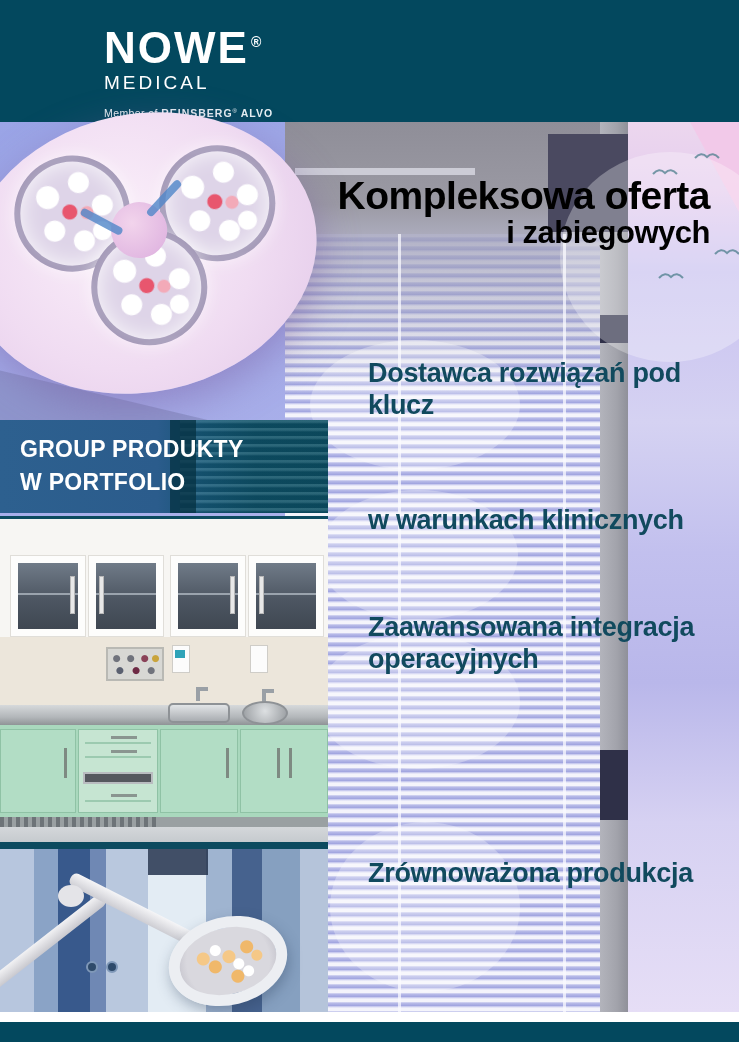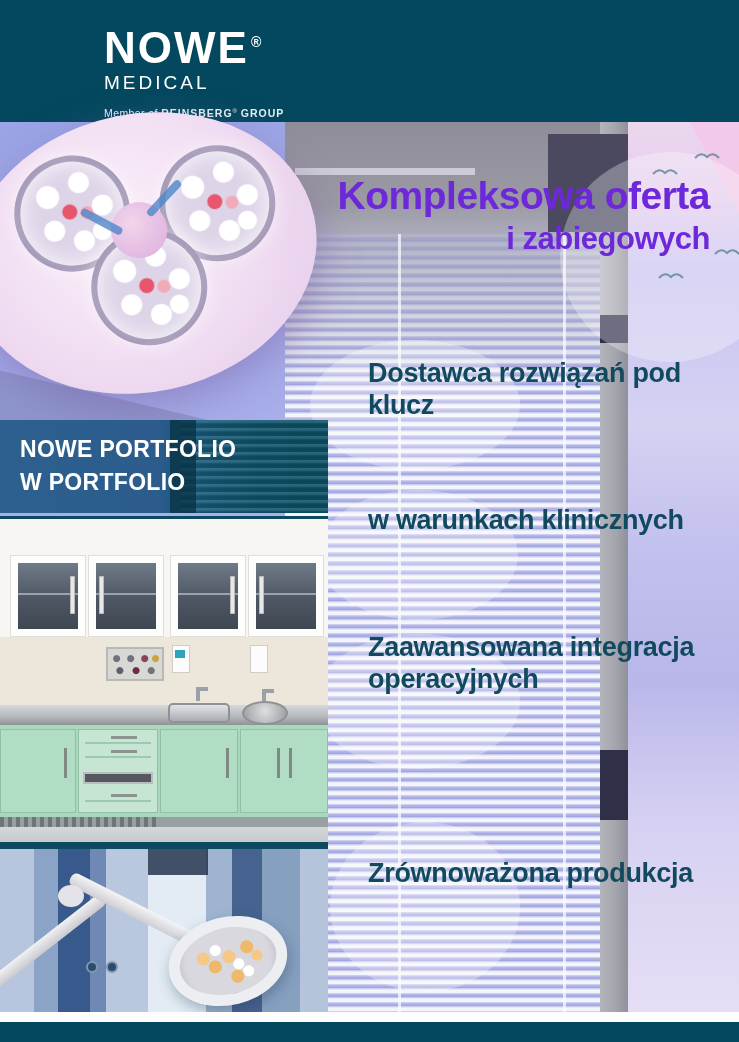--- a/index.html
+++ b/index.html
@@ -55,24 +55,24 @@
       radial-gradient(circle at 56% 78%,#fff 0 10px,rgba(255,255,255,0) 11px),
       radial-gradient(circle at 75% 72%,#fff 0 9px,rgba(255,255,255,0) 10px),
       radial-gradient(circle at 48% 48%,#e8566e 0 7px,rgba(232,86,110,0) 8px),
       radial-gradient(circle at 64% 52%,#f3aab8 0 6px,rgba(243,170,184,0) 7px),
       radial-gradient(circle at 50% 50%,#ded4e8 0 70%,#b3a4c4 100%);
     box-shadow:0 0 22px rgba(255,255,255,.85) inset,0 0 18px rgba(255,255,255,.6);}
   .hub{position:absolute;left:122px;top:62px;width:56px;height:56px;border-radius:50%;
     background:radial-gradient(circle at 40% 35%,#f2d4ec,#dcaede);}
   .spoke{position:absolute;width:46px;height:8px;background:#4f86c8;border-radius:4px;opacity:.8;}
   
-  .headline{position:absolute;right:29px;top:176px;text-align:right;color:#6d28d9;}
+  .headline{position:absolute;right:29px;top:176px;text-align:right;color:#000000;}
   .headline .h1{font-size:39px;font-weight:700;letter-spacing:-.5px;line-height:1.0;}
   .headline .h2{font-size:31px;font-weight:700;letter-spacing:-.5px;line-height:1.15;margin-top:3px;}
-  .headline .h3{font-size:31px;font-weight:700;letter-spacing:-.5px;line-height:1.15;margin-top:6px;}
+  .headline .h3{font-size:31px;font-weight:700;letter-spacing:-.5px;line-height:1.15;}
   
   .badge-band{position:absolute;left:0;top:420px;width:328px;height:93px;
     background:linear-gradient(90deg,#2d608f 0%,#2b5c8c 48%,#155475 62%,#0d4c64 78%,#0b4a60 100%);}
   .badge-stripes{position:absolute;left:180px;top:0;width:148px;height:93px;opacity:.35;
     background:repeating-linear-gradient(180deg,rgba(190,230,225,.5) 0 2px,rgba(10,60,70,.6) 4px 8px);}
   .badge-darkbar{position:absolute;left:170px;top:0;width:26px;height:93px;background:rgba(6,50,66,.75);}
   .badge-text{position:absolute;left:20px;top:13px;color:#fff;font-size:23px;font-weight:700;line-height:1.45;letter-spacing:.3px;}
   
   .cab{position:absolute;left:0;top:516px;width:328px;height:326px;background:#f7f6f3;border-top:3px solid #0c4a5f;overflow:hidden;}
   .cab-upper{position:absolute;left:0;top:36px;width:328px;height:82px;}
@@ -155,21 +155,21 @@
 
   <div class="header">
     <div class="logo-block">
       <div class="logo-row">
         <span>NOWE</span><span class="reg">®</span>
       </div>
       <div class="logo-sub">MEDICAL</div>
       <div class="member-line">
         <span>Member of</span>
         <span class="b">REINSBERG</span><span class="sup">®</span>
-        <span class="b">GROUP</span>
+        <span class="b">ALVO</span>
       </div>
     </div>
   </div>
 
   <div class="photo-bg">
     <div class="wall-wedge"></div>
     <div class="door-top"></div>
     <div class="door-top-sliver"></div>
     <div class="blinds"></div>
     <div class="blinds-haze"></div>
@@ -221,21 +221,21 @@
 
   <div class="headline">
     <div class="h1">Kompleksowa oferta</div>
     <div class="h3">i zabiegowych</div>
   </div>
 
   <div class="badge-band">
     <div class="badge-stripes"></div>
     <div class="badge-darkbar"></div>
     <div class="badge-text">
-      <div>NOWE PORTFOLIO</div>
+      <div>GROUP PRODUKTY</div>
       <div>W PORTFOLIO</div>
     </div>
   </div>
 
   <div class="cab">
     <div class="cab-upper">
       <div class="cab-door" style="left:10px;">
         <div class="cab-glass">
             <div class="cab-shelf"></div>
           </div>
@@ -314,21 +314,21 @@
     <div class="lamp-head"></div>
   </div>
 
   <div class="bullet" style="top:358px;">
     <div>Dostawca rozwiązań pod</div>
     <div>klucz</div>
   </div>
   <div class="bullet" style="top:505px;">
     <div>w warunkach klinicznych</div>
   </div>
-  <div class="bullet" style="top:632px;">
+  <div class="bullet" style="top:612px;">
     <div>Zaawansowana integracja</div>
     <div>operacyjnych</div>
   </div>
   <div class="bullet" style="top:858px;">
     <div>Zrównoważona produkcja</div>
   </div>
 
   <div class="white-strip"></div>
   <div class="footer"></div>
 </div>

